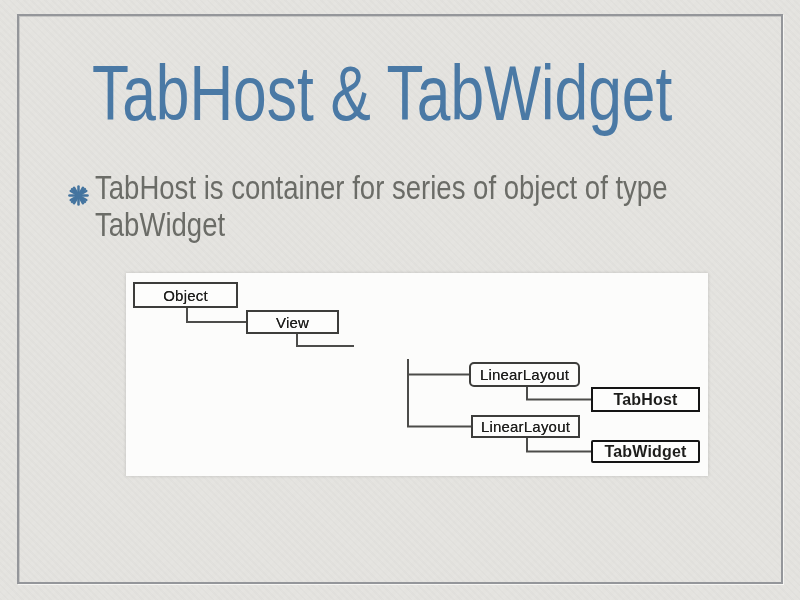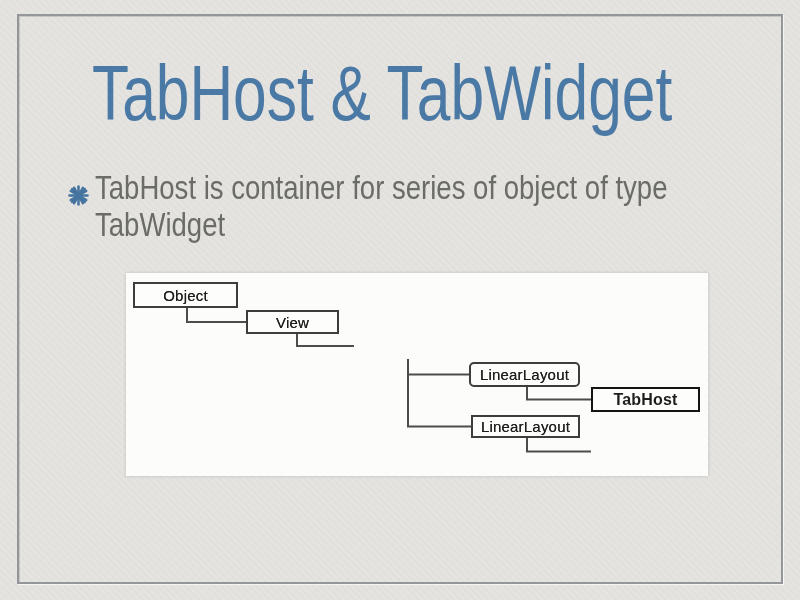--- a/index.html
+++ b/index.html
@@ -87,15 +87,16 @@
       <polyline points="282,86 282,153.5 345,153.5"></polyline>
       <polyline points="282,101.5 343,101.5"></polyline>
       <polyline points="401,114 401,126.5 465,126.5"></polyline>
       <polyline points="401,165 401,178.5 465,178.5"></polyline>
     </svg>
     <div class="node n-object">Object</div>
     <div class="node n-view">View</div>
     <div class="node n-framelayout">LinearLayout</div>
     <div class="node n-tabhost leaf">TabHost</div>
     <div class="node n-linearlayout">LinearLayout</div>
+    <div class="node n-tabwidget leaf">TabWidget</div>
   </div>
 
 </div>
 
 </body></html>

